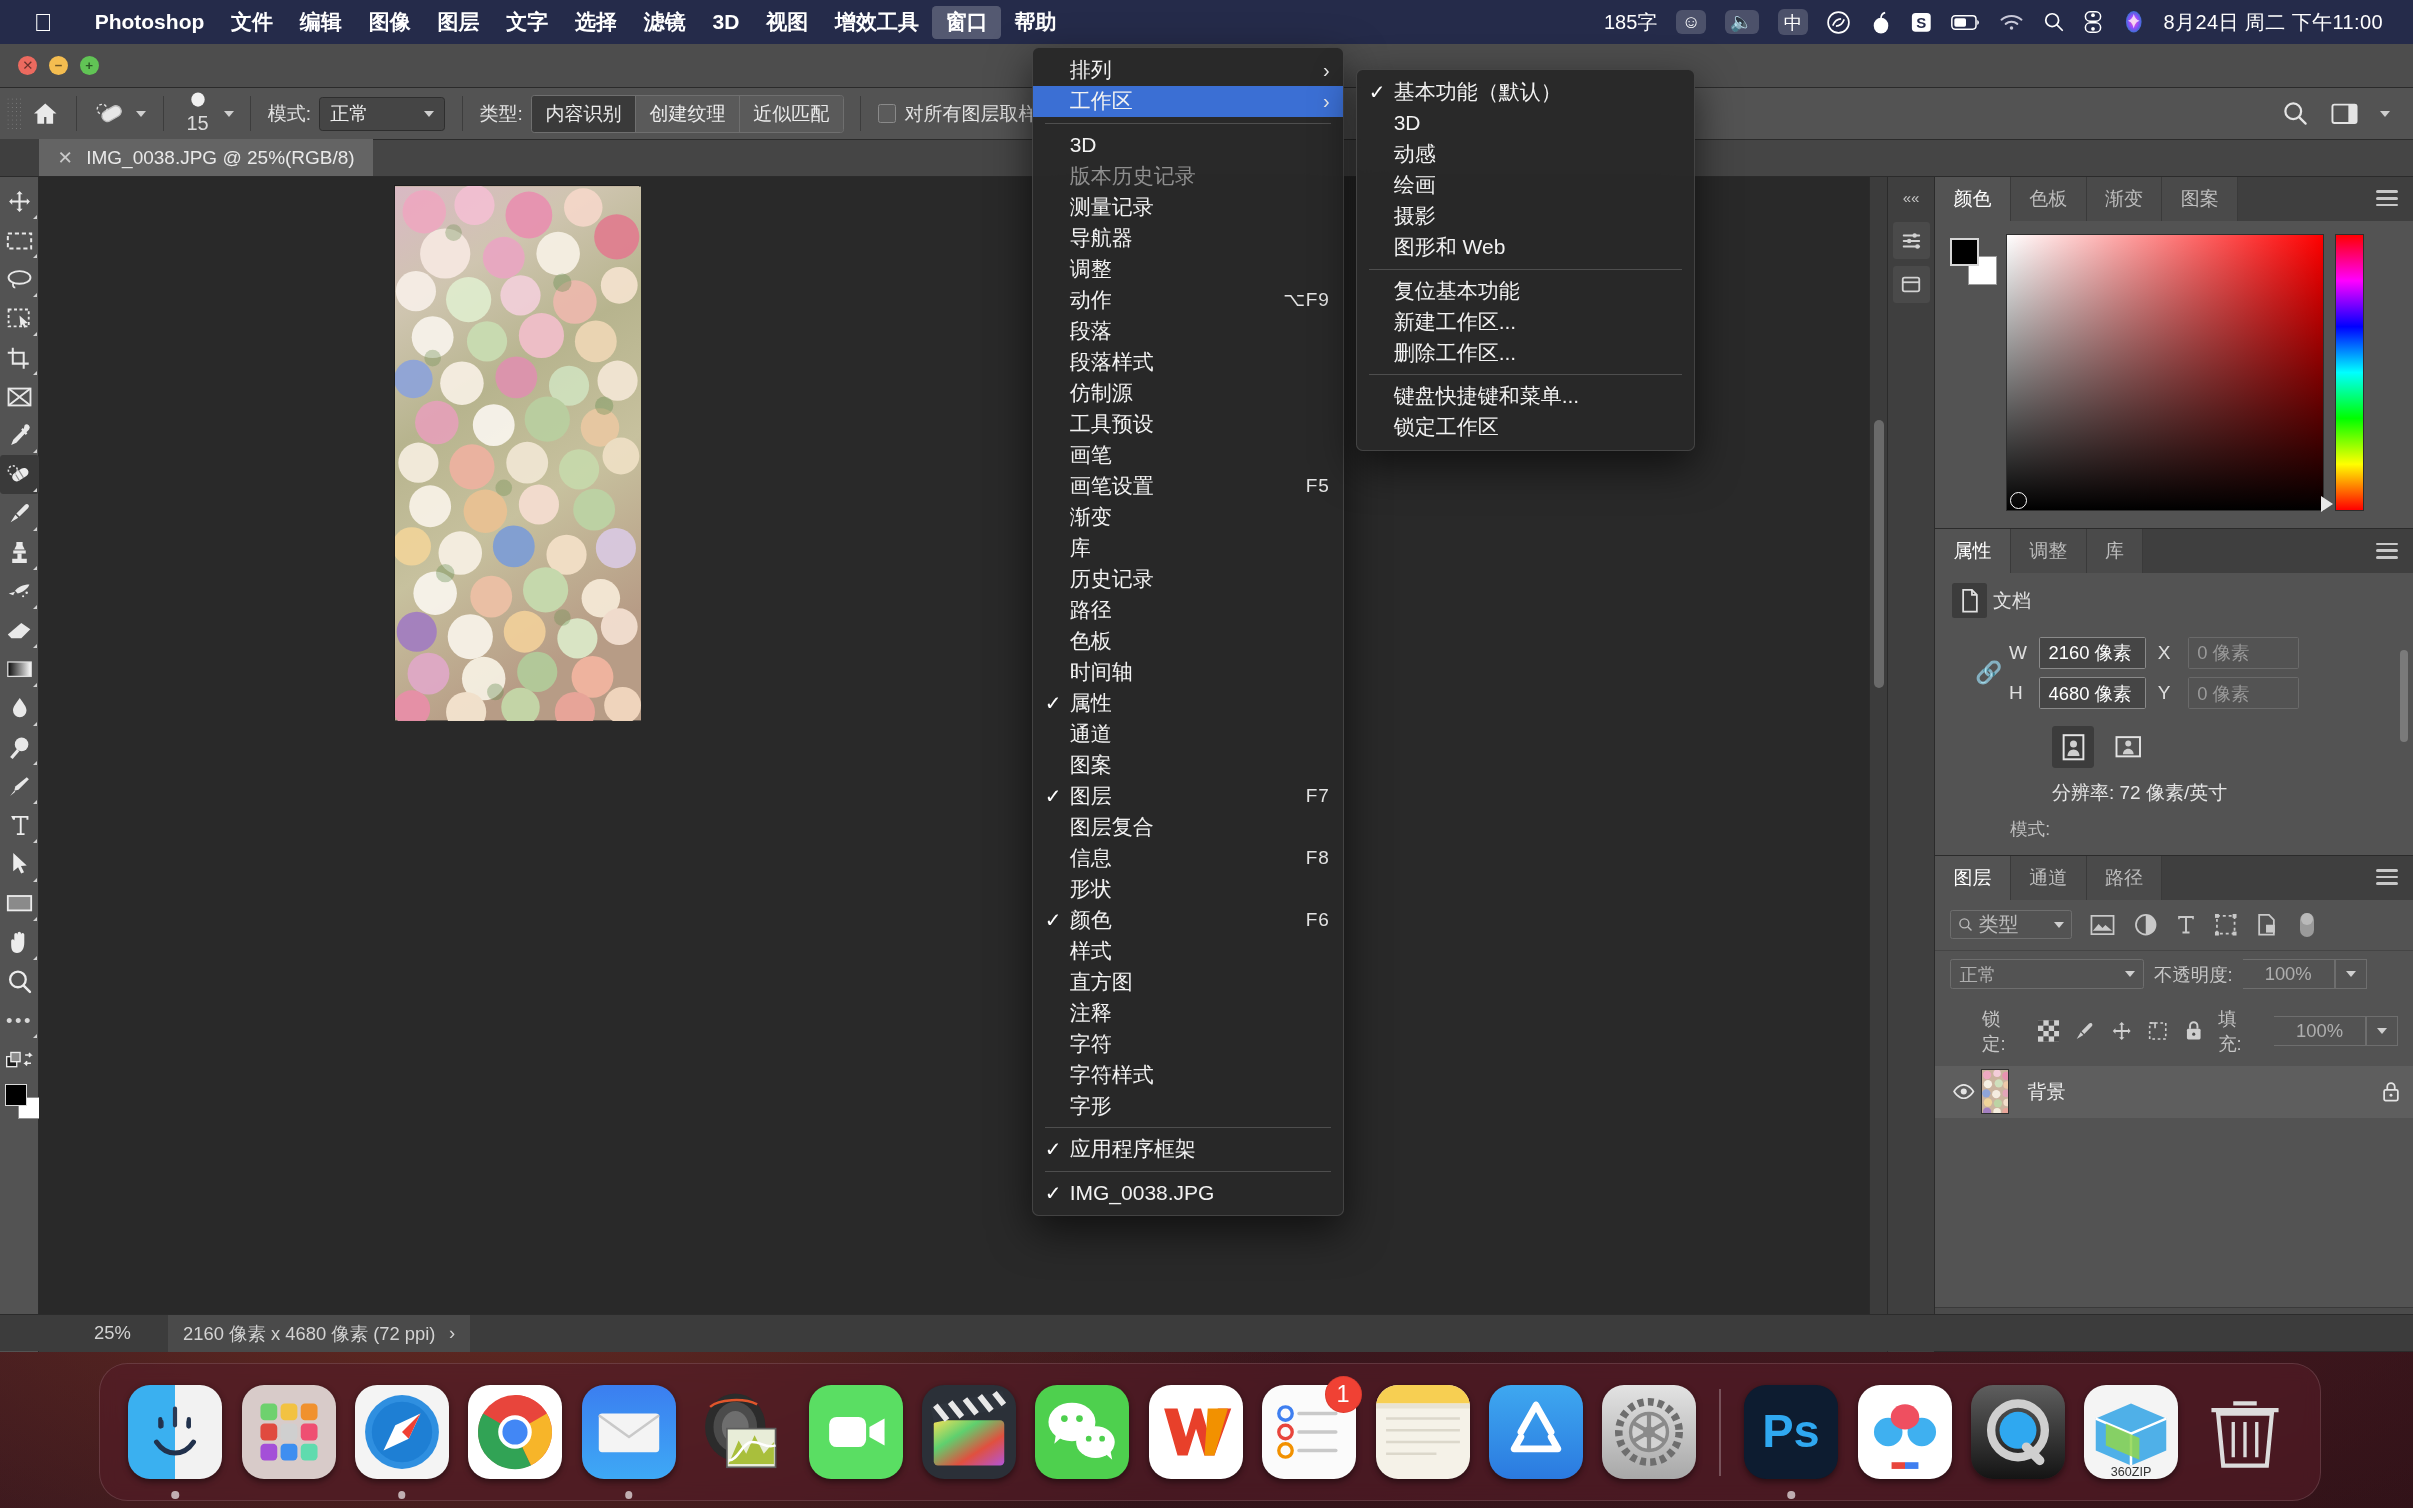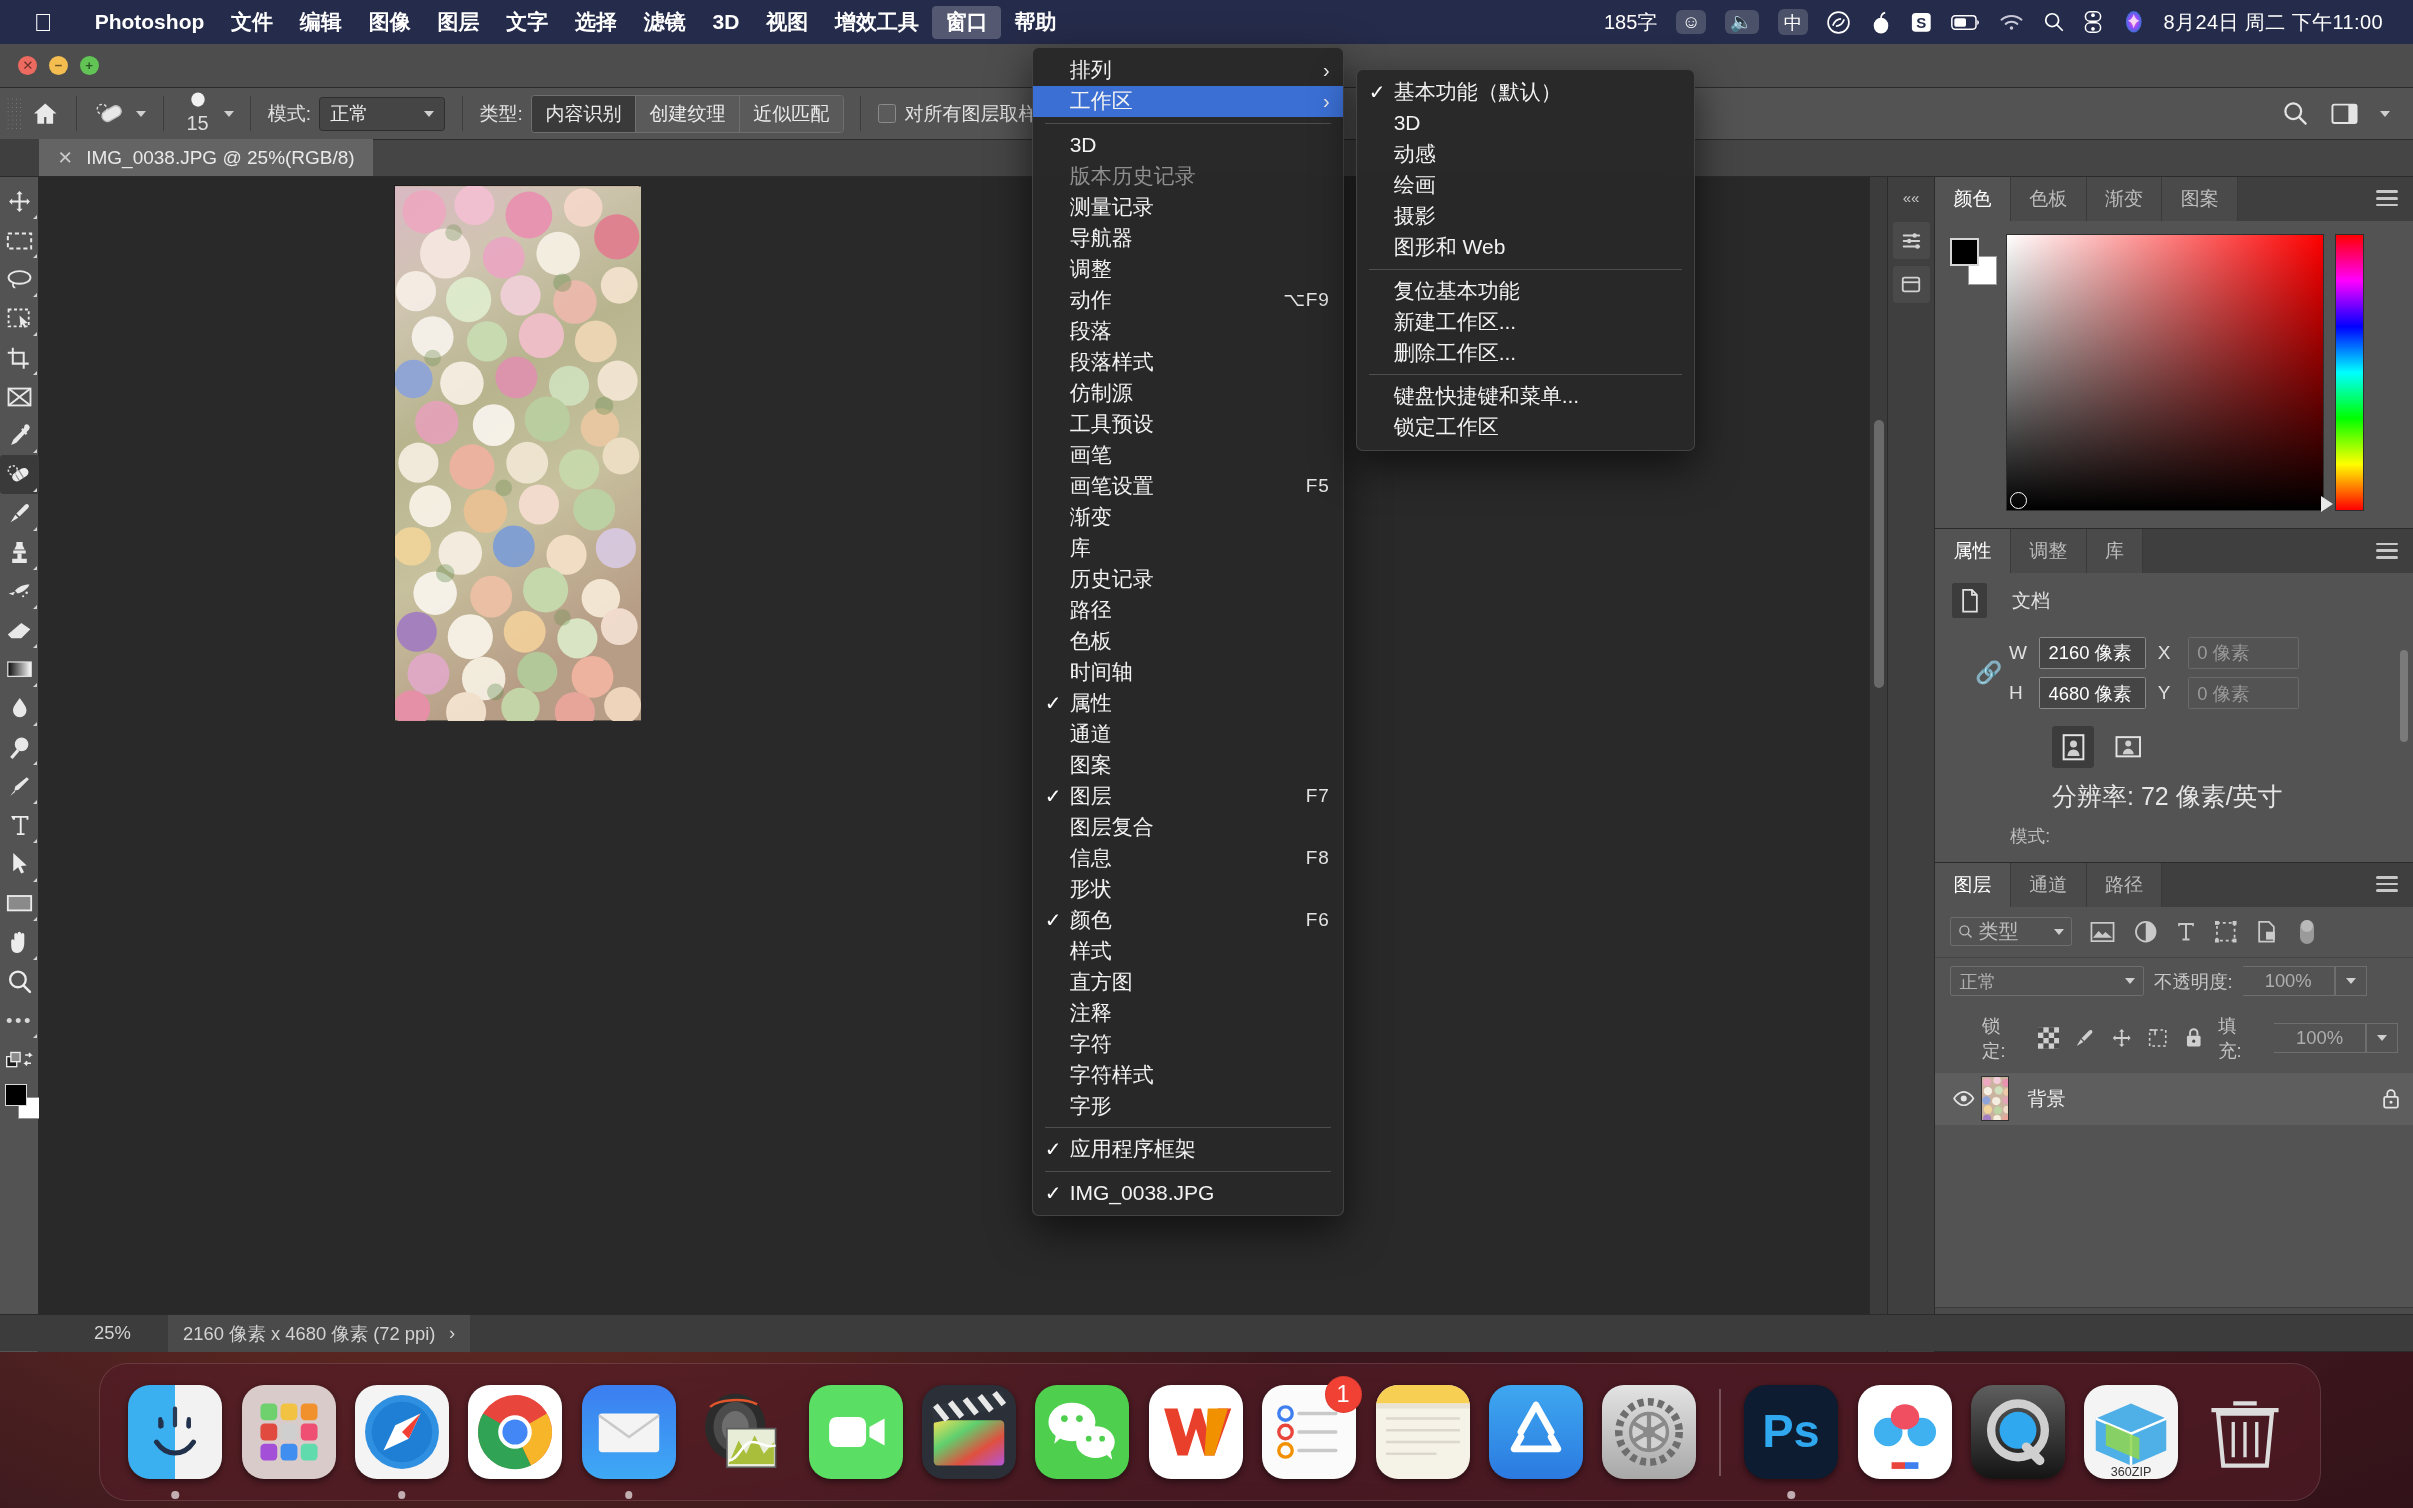--- a/index.html
+++ b/index.html
@@ -140,37 +140,37 @@
       linear-gradient(to bottom, rgba(0,0,0,0) 0%, #000 100%),
       linear-gradient(to right, #fff 0%, #ff0000 100%);
     border:0.8px solid #2e2e2e;}
   .cp-marker{ position:absolute; left:3.4px; bottom:1.7px; width:17px;height:17px;border:1.7px solid #fff;border-radius:50%;}
   .cp-strip{ width:28.5px; height:277px; border:0.8px solid #2e2e2e; position:relative;
     background:linear-gradient(to bottom,#ff0000,#ff00ff,#0000ff,#00ffff,#00ff00,#ffff00,#ff0000);}
   .cp-arrow{ position:absolute; left:-15px; bottom:-1.7px; width:0;height:0;
     border-top:8.4px solid transparent;border-bottom:8.4px solid transparent;border-left:12.6px solid #e8e8e8;}
 
   
-  .doc-row{ display:flex; align-items:center; gap:25px; padding:10px 17px; background:#535353;}
+  .doc-row{ display:flex; align-items:center; gap:6px; padding:10px 17px; background:#535353;}
   .doc-icon{ width:35px;height:35px; background:#3c3c3c; border-radius:2.5px; display:flex;align-items:center;justify-content:center;}
   .doc-label{ color:#e4e4e4; font-size:19px;}
   .prop-body{ background:#535353; padding:8.4px 0 13.4px; position:relative; }
   .sect-head{ display:flex;align-items:center; gap:11.7px; padding:6.7px 18.4px; color:#fff; font-size:19px; font-weight:700;}
   .caret{ width:0;height:0;border-left:5.9px solid transparent;border-right:5.9px solid transparent;border-top:7.5px solid #d9d9d9;}
   .field-rows{ padding-left:74px; position:relative;}
   .frow{ display:flex; align-items:center; gap:11.7px; margin-bottom:8.4px;}
   .flabel{ color:#e0e0e0; font-size:19px; width:18.4px; }
   .fbox{ height:32px; min-width:107px; background:#454545; border:0.8px solid #8a8a8a; border-radius:1.7px;
          display:flex;align-items:center; padding:0 8.4px; color:#fff; font-size:18.4px;}
   .fbox.ghost{ background:transparent; border:0.8px solid #6a6a6a; color:#9a9a9a; min-width:111px;}
   .linkchain{ position:absolute; left:40px; top:23.5px; color:#cfcfcf; font-size:22px;}
   .orient-row{ display:flex; gap:13.4px; padding:8.4px 0 5px 117px;}
   .orient{ width:42px;height:42px;border-radius:3.4px; display:flex;align-items:center;justify-content:center; }
   .orient.on{ background:#3c3c3c; }
-  .res-text{ color:#e6e6e6; font-size:25px; padding:6.7px 0 0 117px;}
+  .res-text{ color:#e6e6e6; font-size:19px; padding:6.7px 0 0 117px;}
   .mode-text{ color:#bdbdbd; font-size:17.6px; padding:11.7px 0 0 75px;}
   .prop-scroll{ position:absolute; right:5px; top:22px; width:8.4px; height:92px; background:#7a7a7a; border-radius:4.2px;}
 
   
   .layers-toolrow{ display:flex; align-items:center; gap:18.4px; padding:10px 15px; background:#535353; border-bottom:0.8px solid #454545;}
   .filter-box{ width:122px;height:28.5px; border:0.8px solid #6e6e6e; border-radius:2.5px; display:flex;align-items:center; gap:5.9px; padding:0 6.7px;
                color:#bcbcbc; font-size:20px;}
   .blend-row{ display:flex; align-items:center; gap:10px; padding:8.4px 15px; background:#535353;}
   .blend-sel{ width:194px;height:30px;border:0.8px solid #6e6e6e;border-radius:2.5px;display:flex;align-items:center;justify-content:space-between;
               padding:0 8.4px;color:#aeaeae;font-size:18.4px;}

